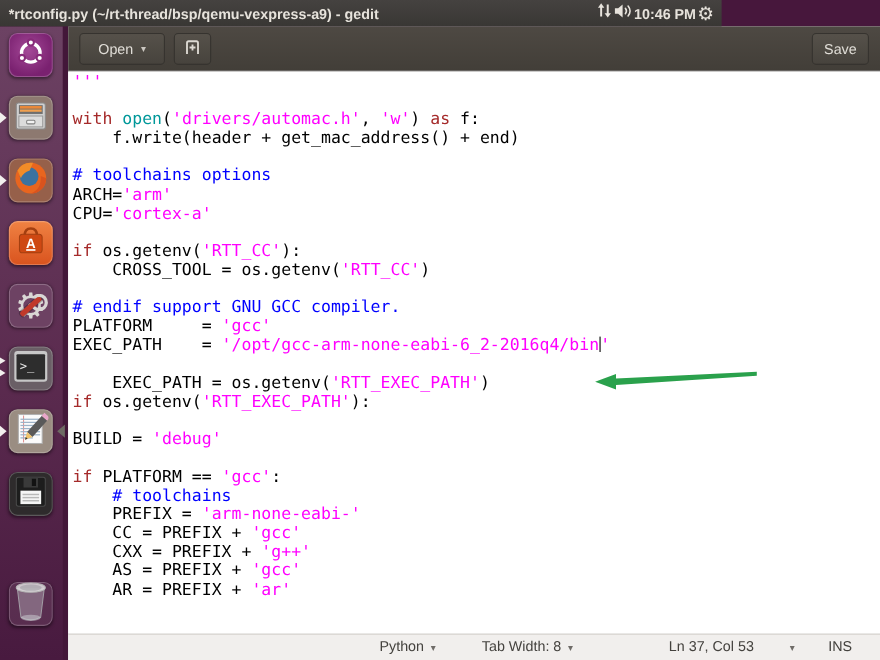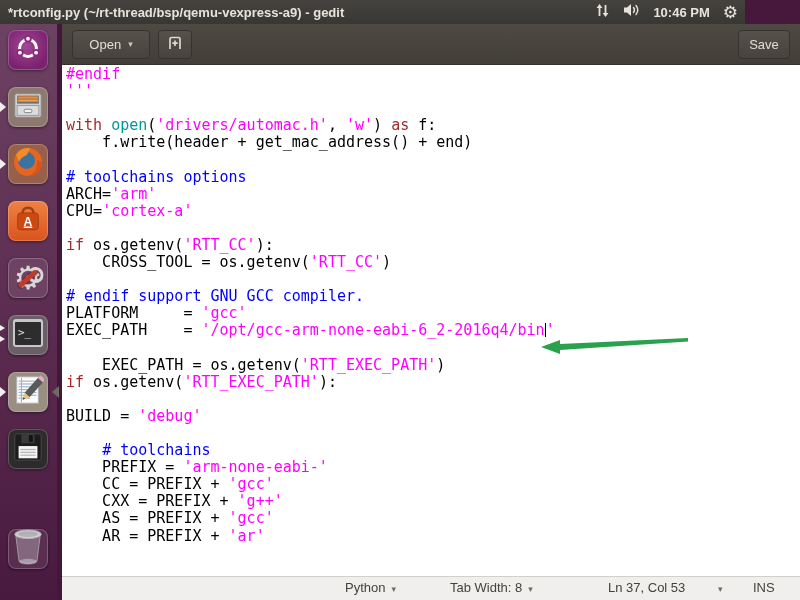--- a/index.html
+++ b/index.html
@@ -1,22 +1,22 @@
 <!DOCTYPE html>
 <html><head>
 <meta charset="utf-8">
 <style>
   html,body{margin:0;padding:0;width:800px;height:600px;overflow:hidden}
   body{position:relative;background:#47173c;font-family:"Liberation Sans",sans-serif;-webkit-font-smoothing:antialiased}
 
   
-  #topbar{position:absolute;top:0;left:0;width:745px;height:24px;z-index:20;
+  #topbar{position:absolute;top:0;left:0;width:656px;height:24px;z-index:20;
     background:linear-gradient(#454240,#393734);color:#e7e3dc;display:flex;align-items:center}
   .title{margin-left:8px;font-size:13px;font-weight:bold;white-space:nowrap}
-  .tray{margin-left:auto;display:flex;align-items:center;gap:13px;margin-right:7px}
+  .tray{margin-left:auto;display:flex;align-items:center;gap:1px;margin-right:7px}
   .clock{font-size:13px;font-weight:bold}
   .gear-glyph{font-size:17px;line-height:1;color:#e7e3dc}
 
   
   #launcher{position:absolute;top:24px;left:0;width:57px;height:576px;z-index:15;
     background:linear-gradient(180deg,#6c4263 0%,#5b2b4f 55%,#481a3f 100%)}
   .litem{position:relative;width:40px;height:40px;margin:0 0 17px 8px;border-radius:8px;
     display:flex;align-items:center;justify-content:center;
     box-shadow:inset 0 0 0 1px rgba(255,255,255,.22),0 1px 3px rgba(0,0,0,.45)}
   .litem:first-child{margin-top:6px}
@@ -65,21 +65,21 @@
   .tok-b{color:#00989a}
   .caret{display:inline-block;width:1px;height:14px;background:#000;vertical-align:-2px}
 
   #arrow{position:absolute;left:478px;top:272px;width:150px;height:18px}
 
   #statusbar{height:23px;flex:0 0 23px;background:#f1efed;border-top:1px solid #d3d0cb;
     position:relative;font-size:13px;color:#44423e}
   .sb{position:absolute;top:3px;white-space:nowrap}
   .sb .dcaret{color:#6f6c68;margin-left:6px}
   #sb-lang{left:283px}
-  #sb-tab{left:388px}
+  #sb-tab{left:376px}
   #sb-pos{left:546px}
   #sb-caret{left:656px;color:#6f6c68;font-size:9px;top:7px}
   #sb-ins{left:691px}
 </style>
 </head>
 <body>
 
 <div id="topbar">
   <span class="title">*rtconfig.py (~/rt-thread/bsp/qemu-vexpress-a9) - gedit</span>
   <span class="tray">
@@ -239,21 +239,20 @@
         </svg>
       </span>
     </div>
     <div class="tbtn" id="save-btn">
       <span>Save</span>
     </div>
   </div>
 
   <div id="editor">
     <div id="code">
-        <div class="line"><span class="tok-s">#endif</span></div>
         <div class="line"><span class="tok-s">'''</span></div>
         <div class="line"></div>
         <div class="line"><span class="tok-k">with</span><span class="tok-p"> </span><span class="tok-b">open</span><span class="tok-p">(</span><span class="tok-s">'drivers/automac.h'</span><span class="tok-p">, </span><span class="tok-s">'w'</span><span class="tok-p">) </span><span class="tok-k">as</span><span class="tok-p"> f:</span></div>
         <div class="line"><span class="tok-p">    f.write(header + get_mac_address() + end)</span></div>
         <div class="line"></div>
         <div class="line"><span class="tok-c"># toolchains options</span></div>
         <div class="line"><span class="tok-p">ARCH=</span><span class="tok-s">'arm'</span></div>
         <div class="line"><span class="tok-p">CPU=</span><span class="tok-s">'cortex-a'</span></div>
         <div class="line"></div>
         <div class="line"><span class="tok-k">if</span><span class="tok-p"> os.getenv(</span><span class="tok-s">'RTT_CC'</span><span class="tok-p">):</span></div>
@@ -261,20 +260,21 @@
         <div class="line"></div>
         <div class="line"><span class="tok-c"># endif support GNU GCC compiler.</span></div>
         <div class="line"><span class="tok-p">PLATFORM     = </span><span class="tok-s">'gcc'</span></div>
         <div class="line"><span class="tok-p">EXEC_PATH    = </span><span class="tok-s">'/opt/gcc-arm-none-eabi-6_2-2016q4/bin</span><span class="caret"></span><span class="tok-s">'</span></div>
         <div class="line"></div>
         <div class="line"><span class="tok-p">    EXEC_PATH = os.getenv(</span><span class="tok-s">'RTT_EXEC_PATH'</span><span class="tok-p">)</span></div>
         <div class="line"><span class="tok-k">if</span><span class="tok-p"> os.getenv(</span><span class="tok-s">'RTT_EXEC_PATH'</span><span class="tok-p">):</span></div>
         <div class="line"></div>
         <div class="line"><span class="tok-p">BUILD = </span><span class="tok-s">'debug'</span></div>
         <div class="line"></div>
+        <div class="line"><span class="tok-k">if</span><span class="tok-p"> PLATFORM == </span><span class="tok-s">'gcc'</span><span class="tok-p">:</span></div>
         <div class="line"><span class="tok-p">    </span><span class="tok-c"># toolchains</span></div>
         <div class="line"><span class="tok-p">    PREFIX = </span><span class="tok-s">'arm-none-eabi-'</span></div>
         <div class="line"><span class="tok-p">    CC = PREFIX + </span><span class="tok-s">'gcc'</span></div>
         <div class="line"><span class="tok-p">    CXX = PREFIX + </span><span class="tok-s">'g++'</span></div>
         <div class="line"><span class="tok-p">    AS = PREFIX + </span><span class="tok-s">'gcc'</span></div>
         <div class="line"><span class="tok-p">    AR = PREFIX + </span><span class="tok-s">'ar'</span></div>
       </div>
     <svg id="arrow" viewBox="0 0 150 18">
       <polygon points="1,10 20,3 20,7 148,1 148,4.5 20,13 20,17" fill="#2aa14c"></polygon>
     </svg>

